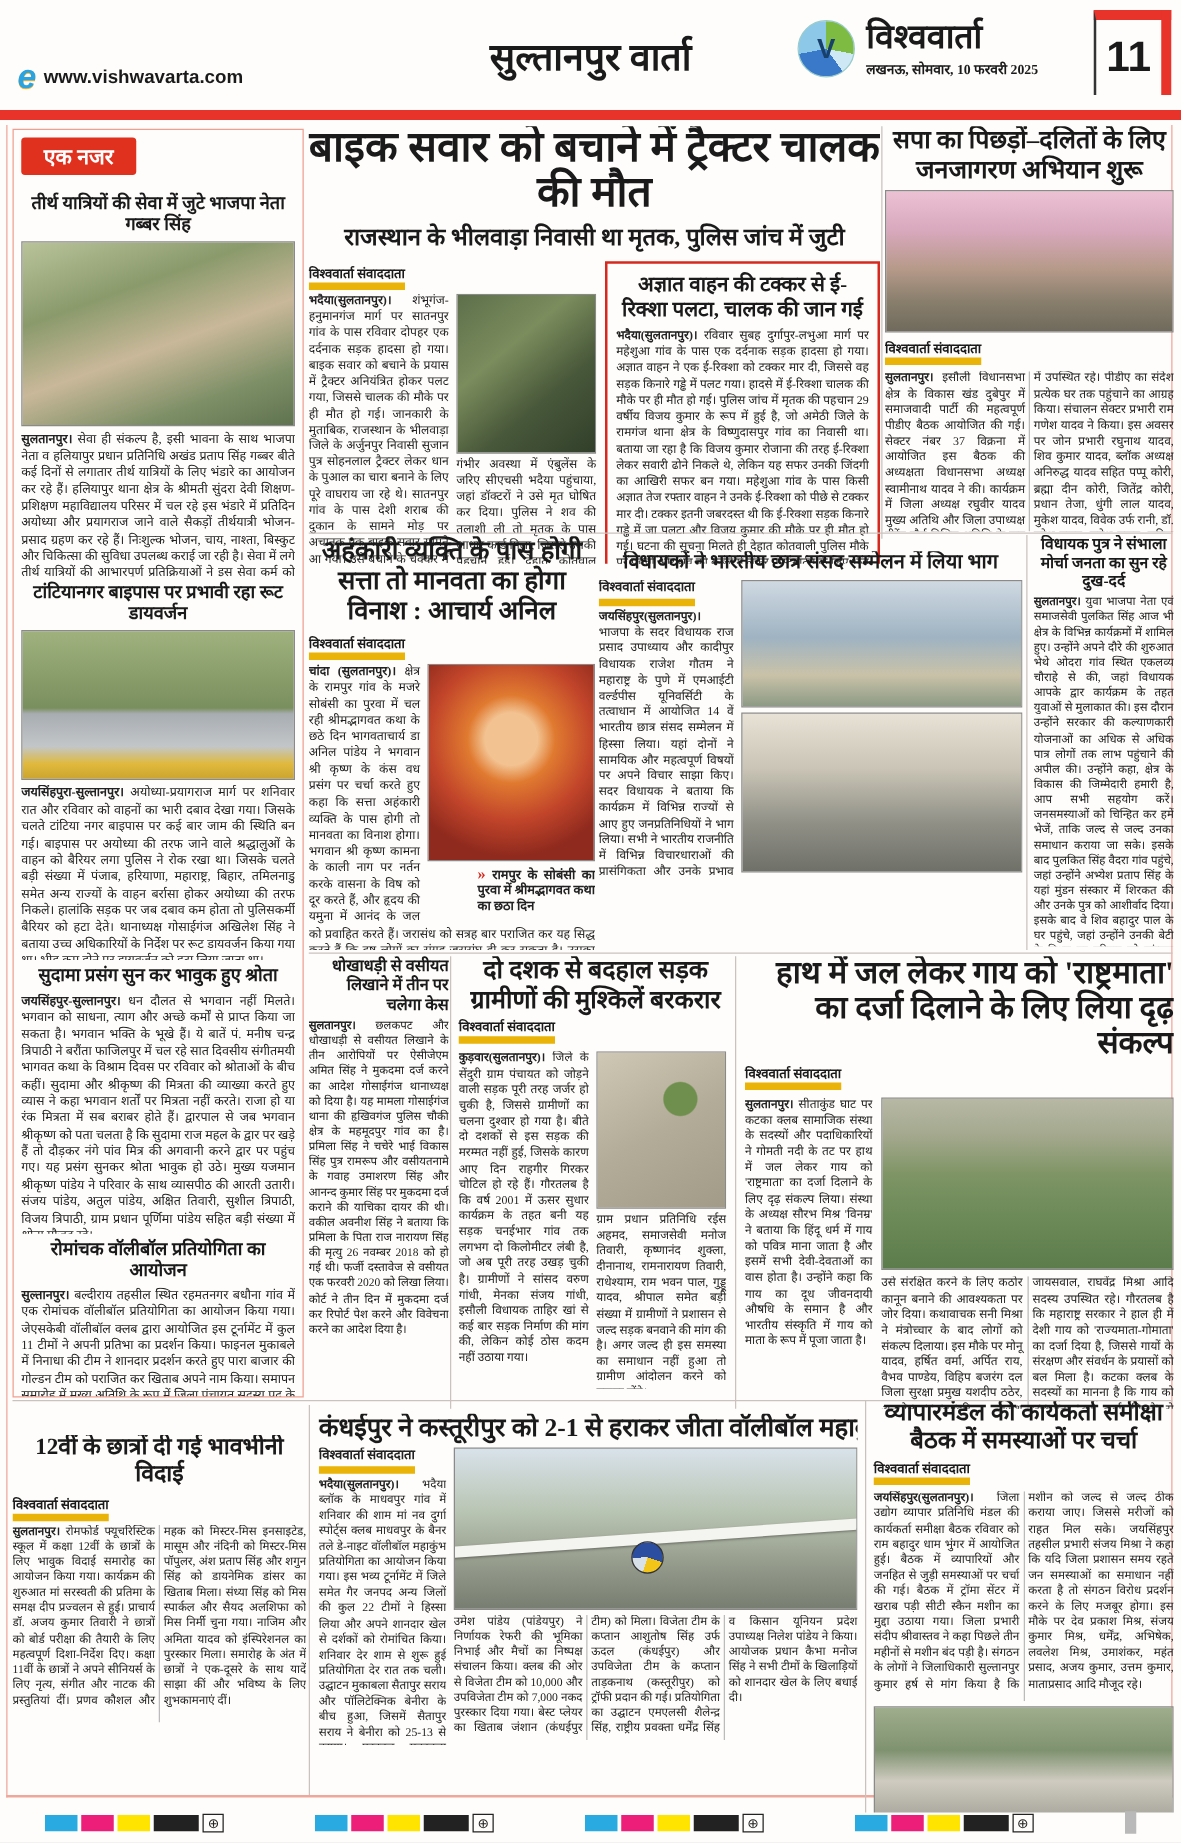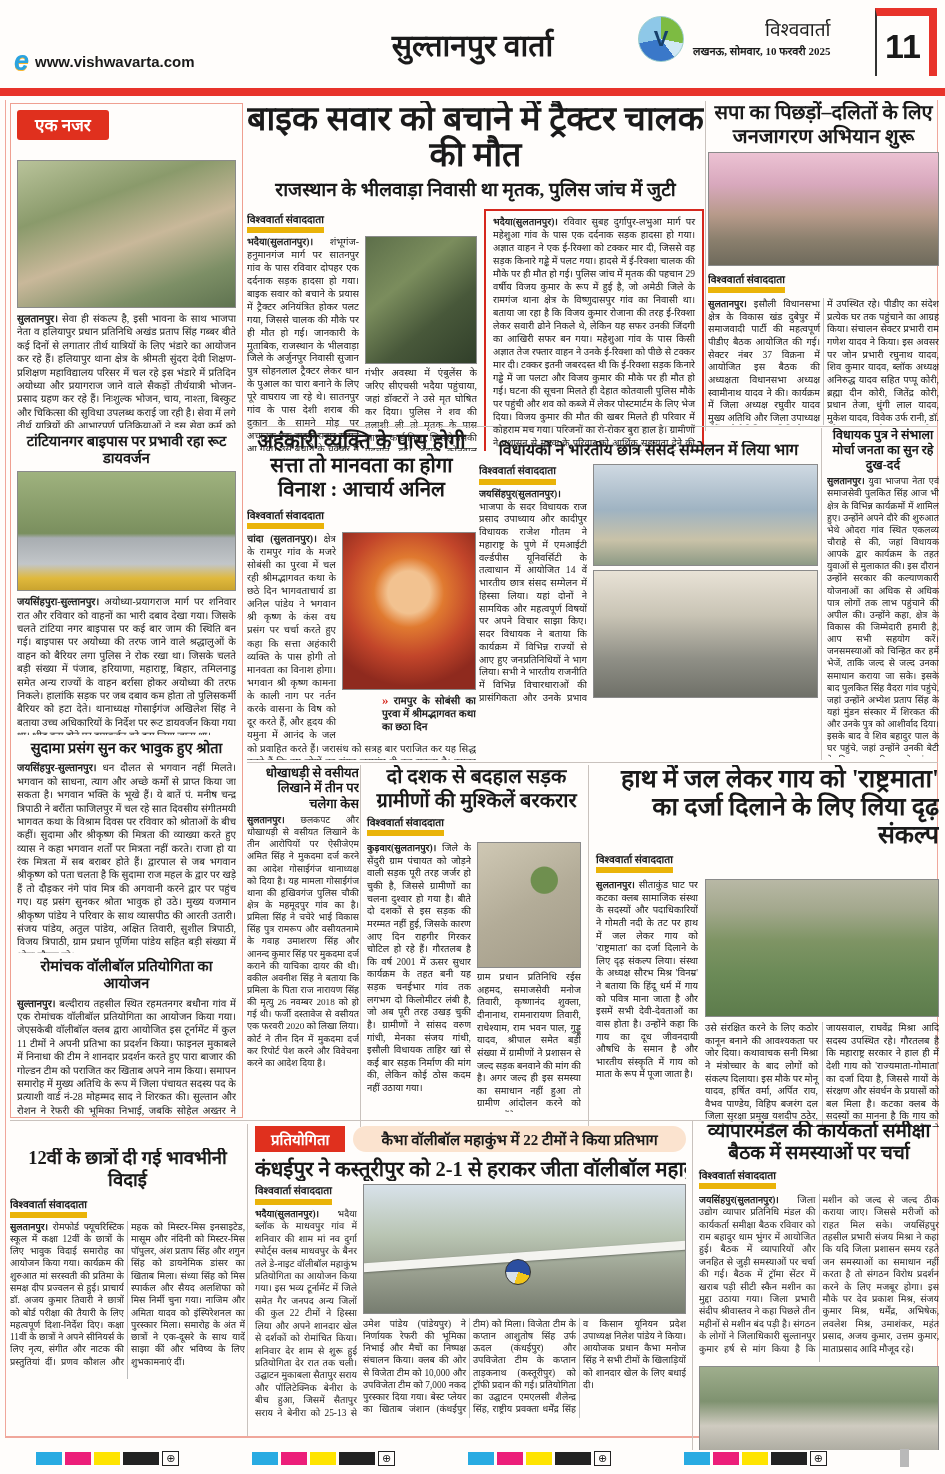--- a/index.html
+++ b/index.html
@@ -14,21 +14,21 @@
           font-family:"Liberation Sans","DejaVu Sans",sans-serif; font-weight:700; font-size:15px; }
   .eicon { color:#2aa3e0; font-size:27px; font-weight:800; font-style:italic; line-height:1;
            text-shadow:0 1px 0 #f7b733; }
   .section-title { position:absolute; left:0; right:0; top:24px; text-align:center;
                    font-size:30px; font-weight:800; }
   .brand { position:absolute; left:638px; top:16px; display:flex; gap:9px; align-items:center; }
   .globe { width:46px; height:46px; border-radius:50%;
            background:conic-gradient(#7dbb42 0 28%, #cfe8f5 28% 40%, #3a78c9 40% 72%, #8ec8e8 72%);
            border:1px solid #9cc; display:flex; align-items:center; justify-content:center;
            color:#17406b; font-weight:800; font-size:22px; font-family:"Liberation Sans",sans-serif; }
-  .brand-name { font-size:19px; font-weight:400; line-height:1;text-align:right; }
+  .brand-name { font-size:27px; font-weight:700; line-height:1; }
   .edition { font-size:11px; font-weight:700; margin-top:4px; }
   .pageno { position:absolute; right:8px; top:8px; width:62px; height:68px;
             border-top:8px solid #e8332a; border-right:8px solid #e8332a; border-left:2px solid #333;
             display:flex; align-items:center; justify-content:center;
             font-size:34px; font-weight:800; font-family:"Liberation Sans",sans-serif; }
   .redbar { position:absolute; left:0; top:88px; width:945px; height:8px; background:#e8332a; }
   .frame { position:absolute; left:5px; top:100px; width:933px; height:1338px;
            border-left:1px solid #f0a79b; border-right:1px solid #f0a79b; border-bottom:2px solid #f0a79b; }
   
   .byline { font-size:10.5px; font-weight:700; border-bottom:6px solid #eab308;
@@ -55,21 +55,21 @@
   .ribbon-strip { position:absolute; left:-4%; right:-4%; top:52%; height:9px; background:#f4f4f0; transform:rotate(-4deg); box-shadow:0 1px 2px rgba(0,0,0,.35); }
   .vball { position:absolute; left:44%; top:58%; width:26px; height:26px; border-radius:50%;
            background:conic-gradient(#2b4ea0 0 30%,#f2c518 30% 55%,#d8e0e8 55% 75%,#2b4ea0 75%); border:1px solid #333; }
   .fw-banner { position:absolute; left:50%; top:10px; transform:translateX(-50%);
                background:#1d1410; color:#e8b84b; font-style:italic; font-weight:700;
                font-size:15px; padding:2px 14px; border-radius:3px; letter-spacing:1px; }
   
   .sb { position:absolute; left:10px; top:103px; width:233px; height:1015px;
         border:1px solid #ef9f90; padding:5px 6px; overflow:hidden; }
   .eknajar { display:inline-block; background:#e0301e; color:#fff; font-weight:800; font-size:17px;
-             padding:3px 18px 4px; border-radius:3px; margin:1px 0 20px; }
+             padding:3px 18px 4px; border-radius:3px; margin:1px 0 10px; }
   .sb h3 { font-size:14.5px; font-weight:800; text-align:center; margin:5px 0 4px; }
   .sb .body { font-size:10px; line-height:1.34; overflow:hidden; }
   
   .ct { position:absolute; left:247px; top:101px; width:457px; height:350px; overflow:hidden; }
   .h-main { font-size:34px; font-weight:800; text-align:center; line-height:1.05; }
   .h-sub  { font-size:19px; font-weight:700; text-align:center; margin-top:4px; }
   .ct-row { display:flex; gap:7px; margin-top:7px; }
   .tr-left { width:230px; }
   .tr-cols { display:flex; gap:6px; }
   .tr-c { width:112px; font-size:9.7px; line-height:1.33; height:252px; overflow:hidden; }
@@ -177,20 +177,21 @@
       </div>
     </div>
     <div class="pageno">11</div>
   </div>
   <div class="redbar"></div>
   <div class="frame"></div>
 
   <div class="sb">
     <div class="eknajar">एक नजर</div>
 
+    <h3>तीर्थ यात्रियों की सेवा में जुटे भाजपा नेता गब्बर सिंह</h3>
     <div class="photo ph-bhandara" style="height:148px"></div>
     <div class="body jt" style="height:116px;margin-top:4px">
       <span class="dl">सुलतानपुर।</span>
       <span>सेवा ही संकल्प है, इसी भावना के साथ भाजपा नेता व हलियापुर प्रधान प्रतिनिधि अखंड प्रताप सिंह गब्बर बीते कई दिनों से लगातार तीर्थ यात्रियों के लिए भंडारे का आयोजन कर रहे हैं। हलियापुर थाना क्षेत्र के श्रीमती सुंदरा देवी शिक्षण-प्रशिक्षण महाविद्यालय परिसर में चल रहे इस भंडारे में प्रतिदिन अयोध्या और प्रयागराज जाने वाले सैकड़ों तीर्थयात्री भोजन-प्रसाद ग्रहण कर रहे हैं। निःशुल्क भोजन, चाय, नाश्ता, बिस्कुट और चिकित्सा की सुविधा उपलब्ध कराई जा रही है। सेवा में लगे तीर्थ यात्रियों की आभारपूर्ण प्रतिक्रियाओं ने इस सेवा कर्म को और भी प्रेरणादायक बना दिया।</span>
     </div>
 
     <h3>टांटियानगर बाइपास पर प्रभावी रहा रूट डायवर्जन</h3>
     <div class="photo ph-route" style="height:120px"></div>
     <div class="body jt" style="height:140px;margin-top:4px">
       <span class="dl">जयसिंहपुरा-सुल्तानपुर।</span>
@@ -221,20 +222,21 @@
             <span class="dl">भदैया(सुलतानपुर)।</span>
             <span>शंभूगंज-हनुमानगंज मार्ग पर सातनपुर गांव के पास रविवार दोपहर एक दर्दनाक सड़क हादसा हो गया। बाइक सवार को बचाने के प्रयास में ट्रैक्टर अनियंत्रित होकर पलट गया, जिससे चालक की मौके पर ही मौत हो गई। जानकारी के मुताबिक, राजस्थान के भीलवाड़ा जिले के अर्जुनपुर निवासी सुजान पुत्र सोहनलाल ट्रैक्टर लेकर धान के पुआल का चारा बनाने के लिए पूरे वाघराय जा रहे थे। सातनपुर गांव के पास देशी शराब की दुकान के सामने मोड़ पर अचानक एक बाइक सवार सामने आ गया। उसे बचाने के चक्कर में ट्रैक्टर असंतुलित होकर सड़क किनारे गड्ढे में पलट गया। प्रत्यक्षदर्शियों के अनुसार, हादसे के दौरान चालक ट्रैक्टर के नीचे दब गया और गंभीर रूप से घायल हो गया। स्थानीय लोगों ने तुरंत पुलिस को सूचना दी।</span>
           </div>
           <div class="tr-c tr-c2">
             <div class="photo ph-tractor" style="height:128px;margin-bottom:3px"></div>
             <div class="body2 jt">गंभीर अवस्था में एंबुलेंस के जरिए सीएचसी भदैया पहुंचाया, जहां डॉक्टरों ने उसे मृत घोषित कर दिया। पुलिस ने शव की तलाशी ली तो मृतक के पास आधार कार्ड मिला, जिससे उसकी पहचान हुई। देहात कोतवाल सर्वेंद्र कुमार सिंह ने बताया कि हादसे की जांच की जा रही है। शव को पोस्टमार्टम के लिए भेज दिया गया है।</div>
           </div>
         </div>
       </div>
       <div class="ebox">
+        <h3>अज्ञात वाहन की टक्कर से ई-रिक्शा पलटा, चालक की जान गई</h3>
         <div class="body jt">
           <span class="dl">भदैया(सुलतानपुर)।</span>
           <span>रविवार सुबह दुर्गापुर-लभुआ मार्ग पर महेशुआ गांव के पास एक दर्दनाक सड़क हादसा हो गया। अज्ञात वाहन ने एक ई-रिक्शा को टक्कर मार दी, जिससे वह सड़क किनारे गड्ढे में पलट गया। हादसे में ई-रिक्शा चालक की मौके पर ही मौत हो गई। पुलिस जांच में मृतक की पहचान 29 वर्षीय विजय कुमार के रूप में हुई है, जो अमेठी जिले के रामगंज थाना क्षेत्र के विष्णुदासपुर गांव का निवासी था। बताया जा रहा है कि विजय कुमार रोजाना की तरह ई-रिक्शा लेकर सवारी ढोने निकले थे, लेकिन यह सफर उनकी जिंदगी का आखिरी सफर बन गया। महेशुआ गांव के पास किसी अज्ञात तेज रफ्तार वाहन ने उनके ई-रिक्शा को पीछे से टक्कर मार दी। टक्कर इतनी जबरदस्त थी कि ई-रिक्शा सड़क किनारे गड्ढे में जा पलटा और विजय कुमार की मौके पर ही मौत हो गई। घटना की सूचना मिलते ही देहात कोतवाली पुलिस मौके पर पहुंची और शव को कब्जे में लेकर पोस्टमार्टम के लिए भेज दिया। विजय कुमार की मौत की खबर मिलते ही परिवार में कोहराम मच गया। परिजनों का रो-रोकर बुरा हाल है। ग्रामीणों ने प्रशासन से मृतक के परिवार को आर्थिक सहायता देने की मांग की है। पुलिस फिलहाल अज्ञात वाहन की तलाश में जुटी हुई है।</span>
         </div>
       </div>
     </div>
   </div>
 
   <div class="sp">
     <h2>सपा का पिछड़ों–दलितों के लिए जनजागरण अभियान शुरू</h2>
@@ -326,24 +328,20 @@
   <div class="fw">
     <h2>12वीं के छात्रों दी गई भावभीनी विदाई</h2>
     <span class="byline">विश्ववार्ता संवाददाता</span>
     <div class="fw-body jt">
       <span class="dl">सुलतानपुर।</span>
       <span>रोमफोर्ड फ्यूचरिस्टिक स्कूल में कक्षा 12वीं के छात्रों के लिए भावुक विदाई समारोह का आयोजन किया गया। कार्यक्रम की शुरुआत मां सरस्वती की प्रतिमा के समक्ष दीप प्रज्वलन से हुई। प्राचार्य डॉ. अजय कुमार तिवारी ने छात्रों को बोर्ड परीक्षा की तैयारी के लिए महत्वपूर्ण दिशा-निर्देश दिए। कक्षा 11वीं के छात्रों ने अपने सीनियर्स के लिए नृत्य, संगीत और नाटक की प्रस्तुतियां दीं। प्रणव कौशल और महक को मिस्टर-मिस इनसाइटेड, मासूम और नंदिनी को मिस्टर-मिस पॉपुलर, अंश प्रताप सिंह और शगुन सिंह को डायनेमिक डांसर का खिताब मिला। संध्या सिंह को मिस स्पार्कल और सैयद अलशिफा को मिस निर्मी चुना गया। नाजिम और अमिता यादव को इंस्पिरेशनल का पुरस्कार मिला। समारोह के अंत में छात्रों ने एक-दूसरे के साथ यादें साझा कीं और भविष्य के लिए शुभकामनाएं दीं।</span>
     </div>
   </div>
 
   <div class="vb">
-    <div class="vb-tagrow">
-      <div class="vb-tag">प्रतियोगिता</div>
-      <div class="vb-banner">कैभा वॉलीबॉल महाकुंभ में 22 टीमों ने किया प्रतिभाग</div>
-    </div>
     <h2>कंधईपुर ने कस्तूरीपुर को 2-1 से हराकर जीता वॉलीबॉल महाकुंभ</h2>
     <div class="vb-row">
       <div class="vb-c1 jt">
         <span class="byline">विश्ववार्ता संवाददाता</span><br>
         <span class="dl">भदैया(सुलतानपुर)।</span>
         <span>भदैया ब्लॉक के माधवपुर गांव में शनिवार की शाम मां नव दुर्गा स्पोर्ट्स क्लब माधवपुर के बैनर तले डे-नाइट वॉलीबॉल महाकुंभ प्रतियोगिता का आयोजन किया गया। इस भव्य टूर्नामेंट में जिले समेत गैर जनपद अन्य जिलों की कुल 22 टीमों ने हिस्सा लिया और अपने शानदार खेल से दर्शकों को रोमांचित किया। शनिवार देर शाम से शुरू हुई प्रतियोगिता देर रात तक चली। उद्घाटन मुकाबला सैतापुर सराय और पॉलिटेक्निक बेनीरा के बीच हुआ, जिसमें सैतापुर सराय ने बेनीरा को 25-13 से हराया। फाइनल मुकाबला कंधईपुर और कस्तूरीपुर के बीच खेला गया, जिसमें कंधईपुर की टीम ने तीन सेटों में 2-1 से जीत दर्ज की।</span>
       </div>
       <div class="vb-r">
         <div class="photo ph-ribbon" style="height:130px">
           <div class="ribbon-strip"></div>

